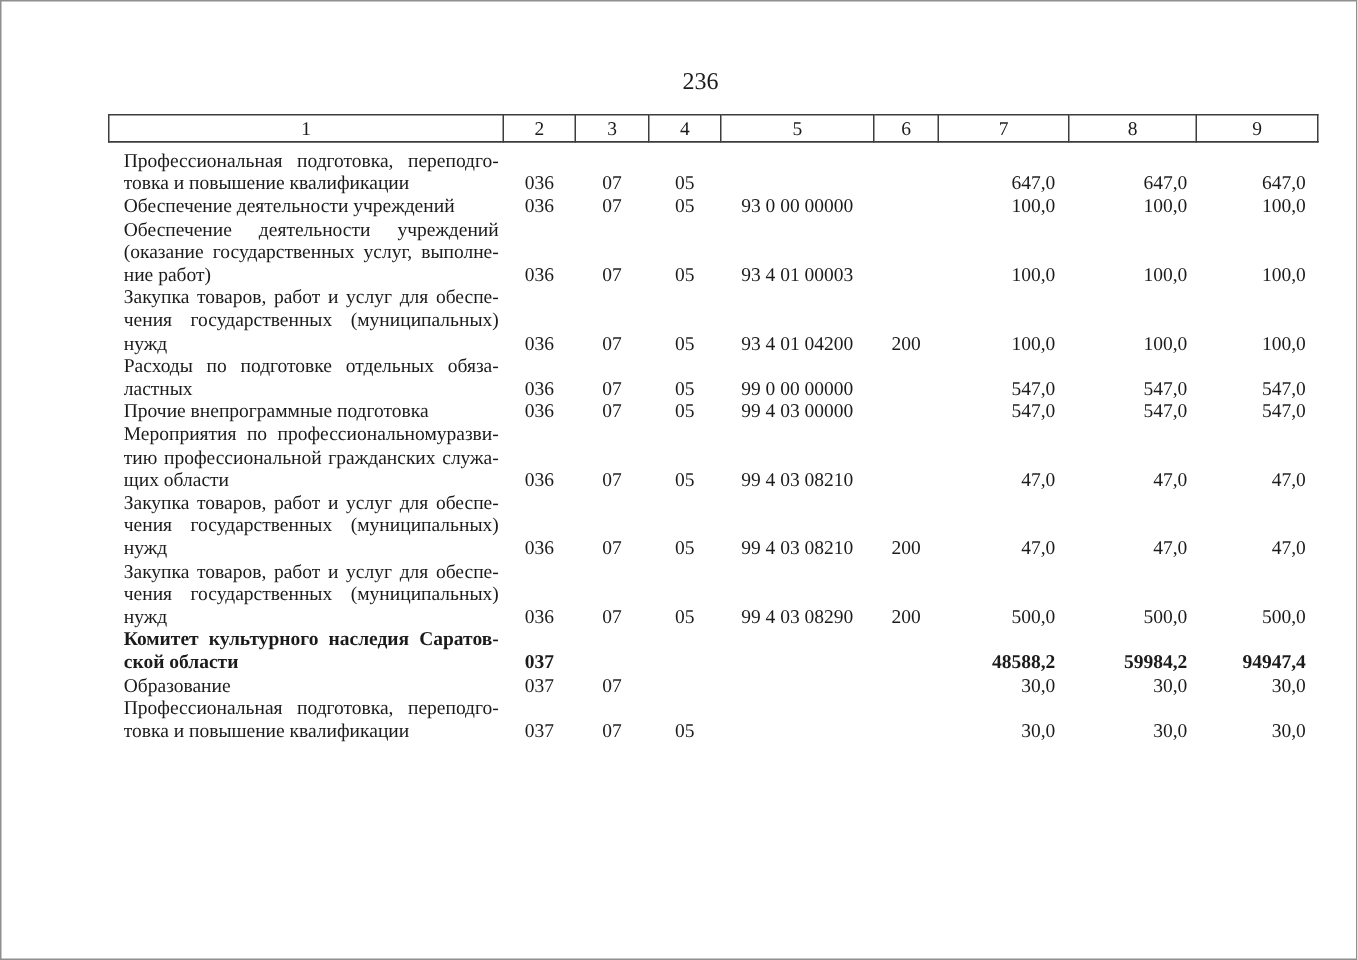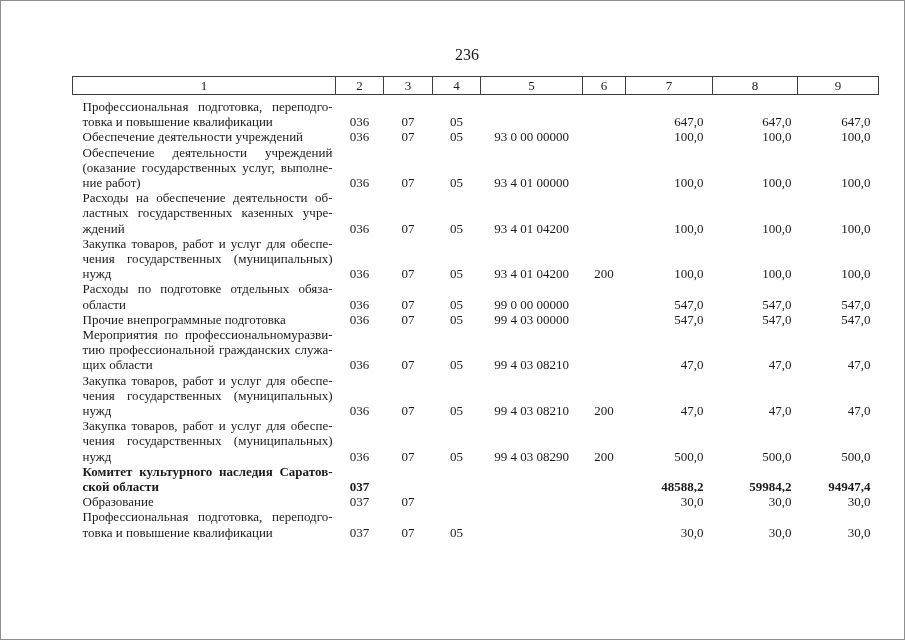--- a/index.html
+++ b/index.html
@@ -124,36 +124,21 @@
         </tr>
         <tr>
           <td class="desc">
             <div class="ln j">Обеспечение деятельности учреждений</div>
             <div class="ln j">(оказание государственных услуг, выполне-</div>
             <div class="ln">ние работ)</div>
           </td>
           <td class="c c2">036</td>
           <td class="c c3">07</td>
           <td class="c c4">05</td>
-          <td class="c c5">93 4 01 00000</td>
-          <td class="c c6"></td>
-          <td class="c c7">100,0</td>
-          <td class="c c8">100,0</td>
-          <td class="c c9">100,0</td>
-        </tr>
-        <tr>
-          <td class="desc">
-            <div class="ln j">Расходы на обеспечение деятельности об-</div>
-            <div class="ln j">ластных государственных казенных учре-</div>
-            <div class="ln">ждений</div>
-          </td>
-          <td class="c c2">036</td>
-          <td class="c c3">07</td>
-          <td class="c c4">05</td>
-          <td class="c c5">93 4 01 04200</td>
+          <td class="c c5">93 4 01 00003</td>
           <td class="c c6"></td>
           <td class="c c7">100,0</td>
           <td class="c c8">100,0</td>
           <td class="c c9">100,0</td>
         </tr>
         <tr>
           <td class="desc">
             <div class="ln j">Закупка товаров, работ и услуг для обеспе-</div>
             <div class="ln j">чения государственных (муниципальных)</div>
             <div class="ln">нужд</div>
@@ -163,21 +148,21 @@
           <td class="c c4">05</td>
           <td class="c c5">93 4 01 04200</td>
           <td class="c c6">200</td>
           <td class="c c7">100,0</td>
           <td class="c c8">100,0</td>
           <td class="c c9">100,0</td>
         </tr>
         <tr>
           <td class="desc">
             <div class="ln j">Расходы по подготовке отдельных обяза-</div>
-            <div class="ln">области</div>
+            <div class="ln">ластных</div>
           </td>
           <td class="c c2">036</td>
           <td class="c c3">07</td>
           <td class="c c4">05</td>
           <td class="c c5">99 0 00 00000</td>
           <td class="c c6"></td>
           <td class="c c7">547,0</td>
           <td class="c c8">547,0</td>
           <td class="c c9">547,0</td>
         </tr>

